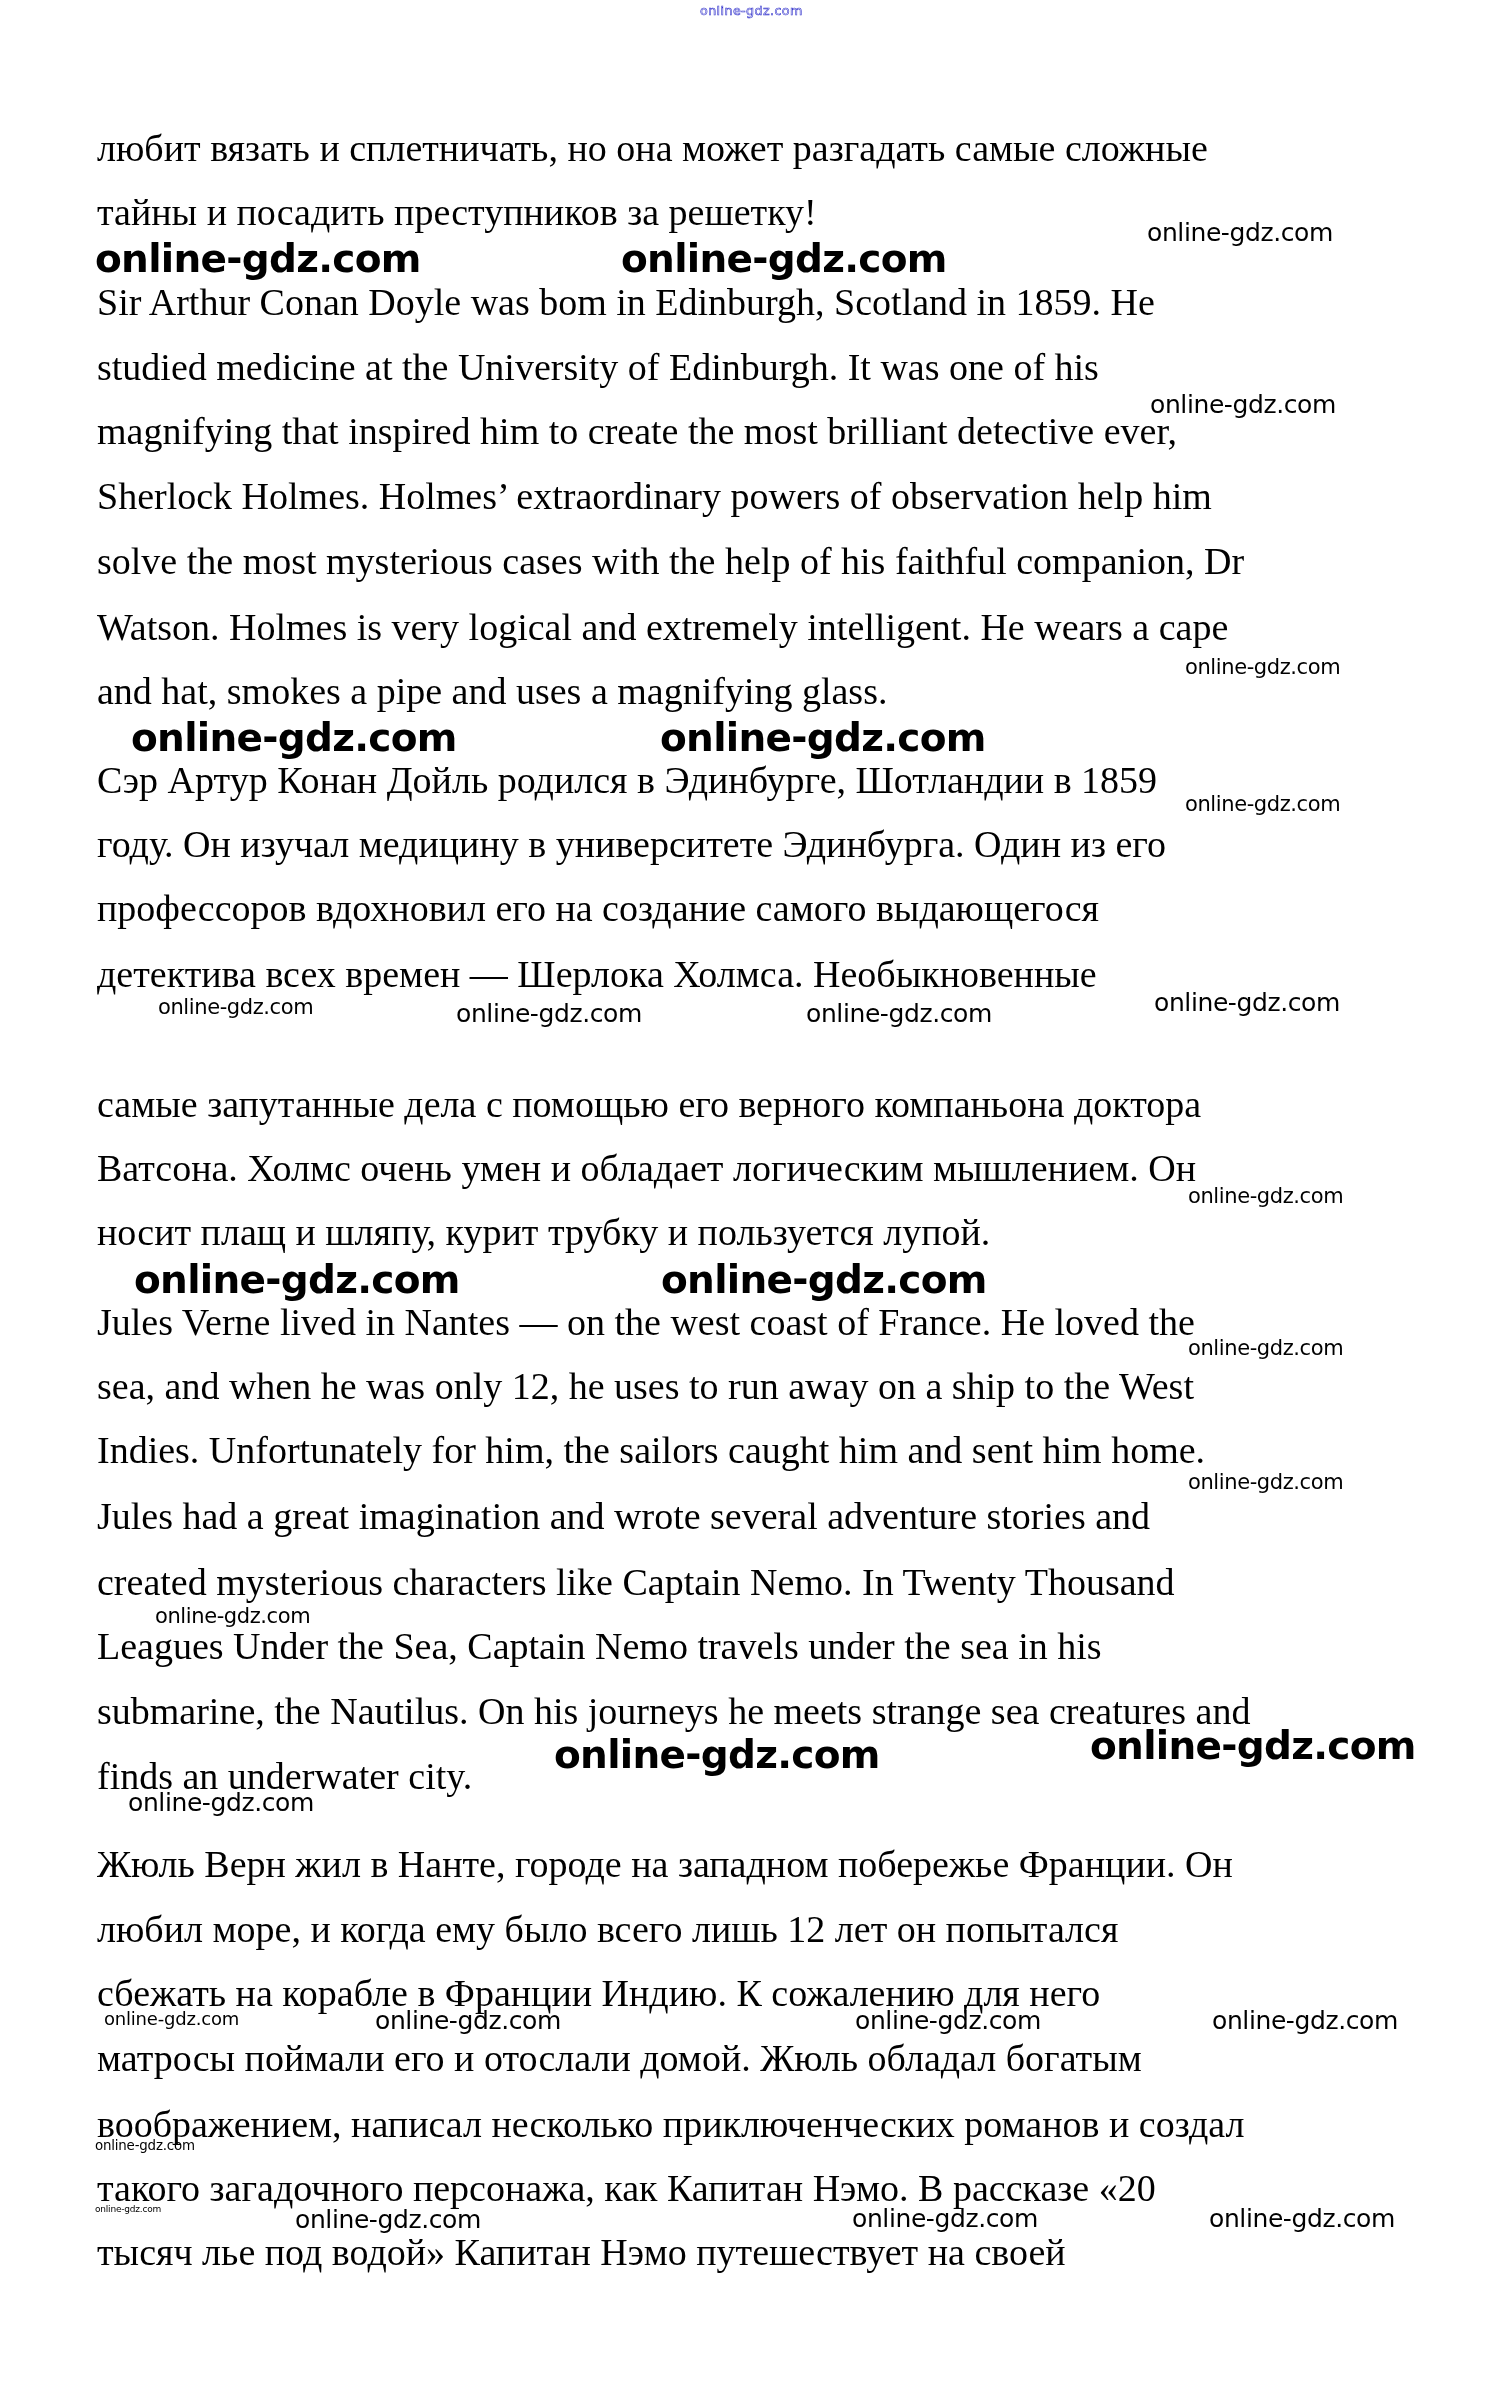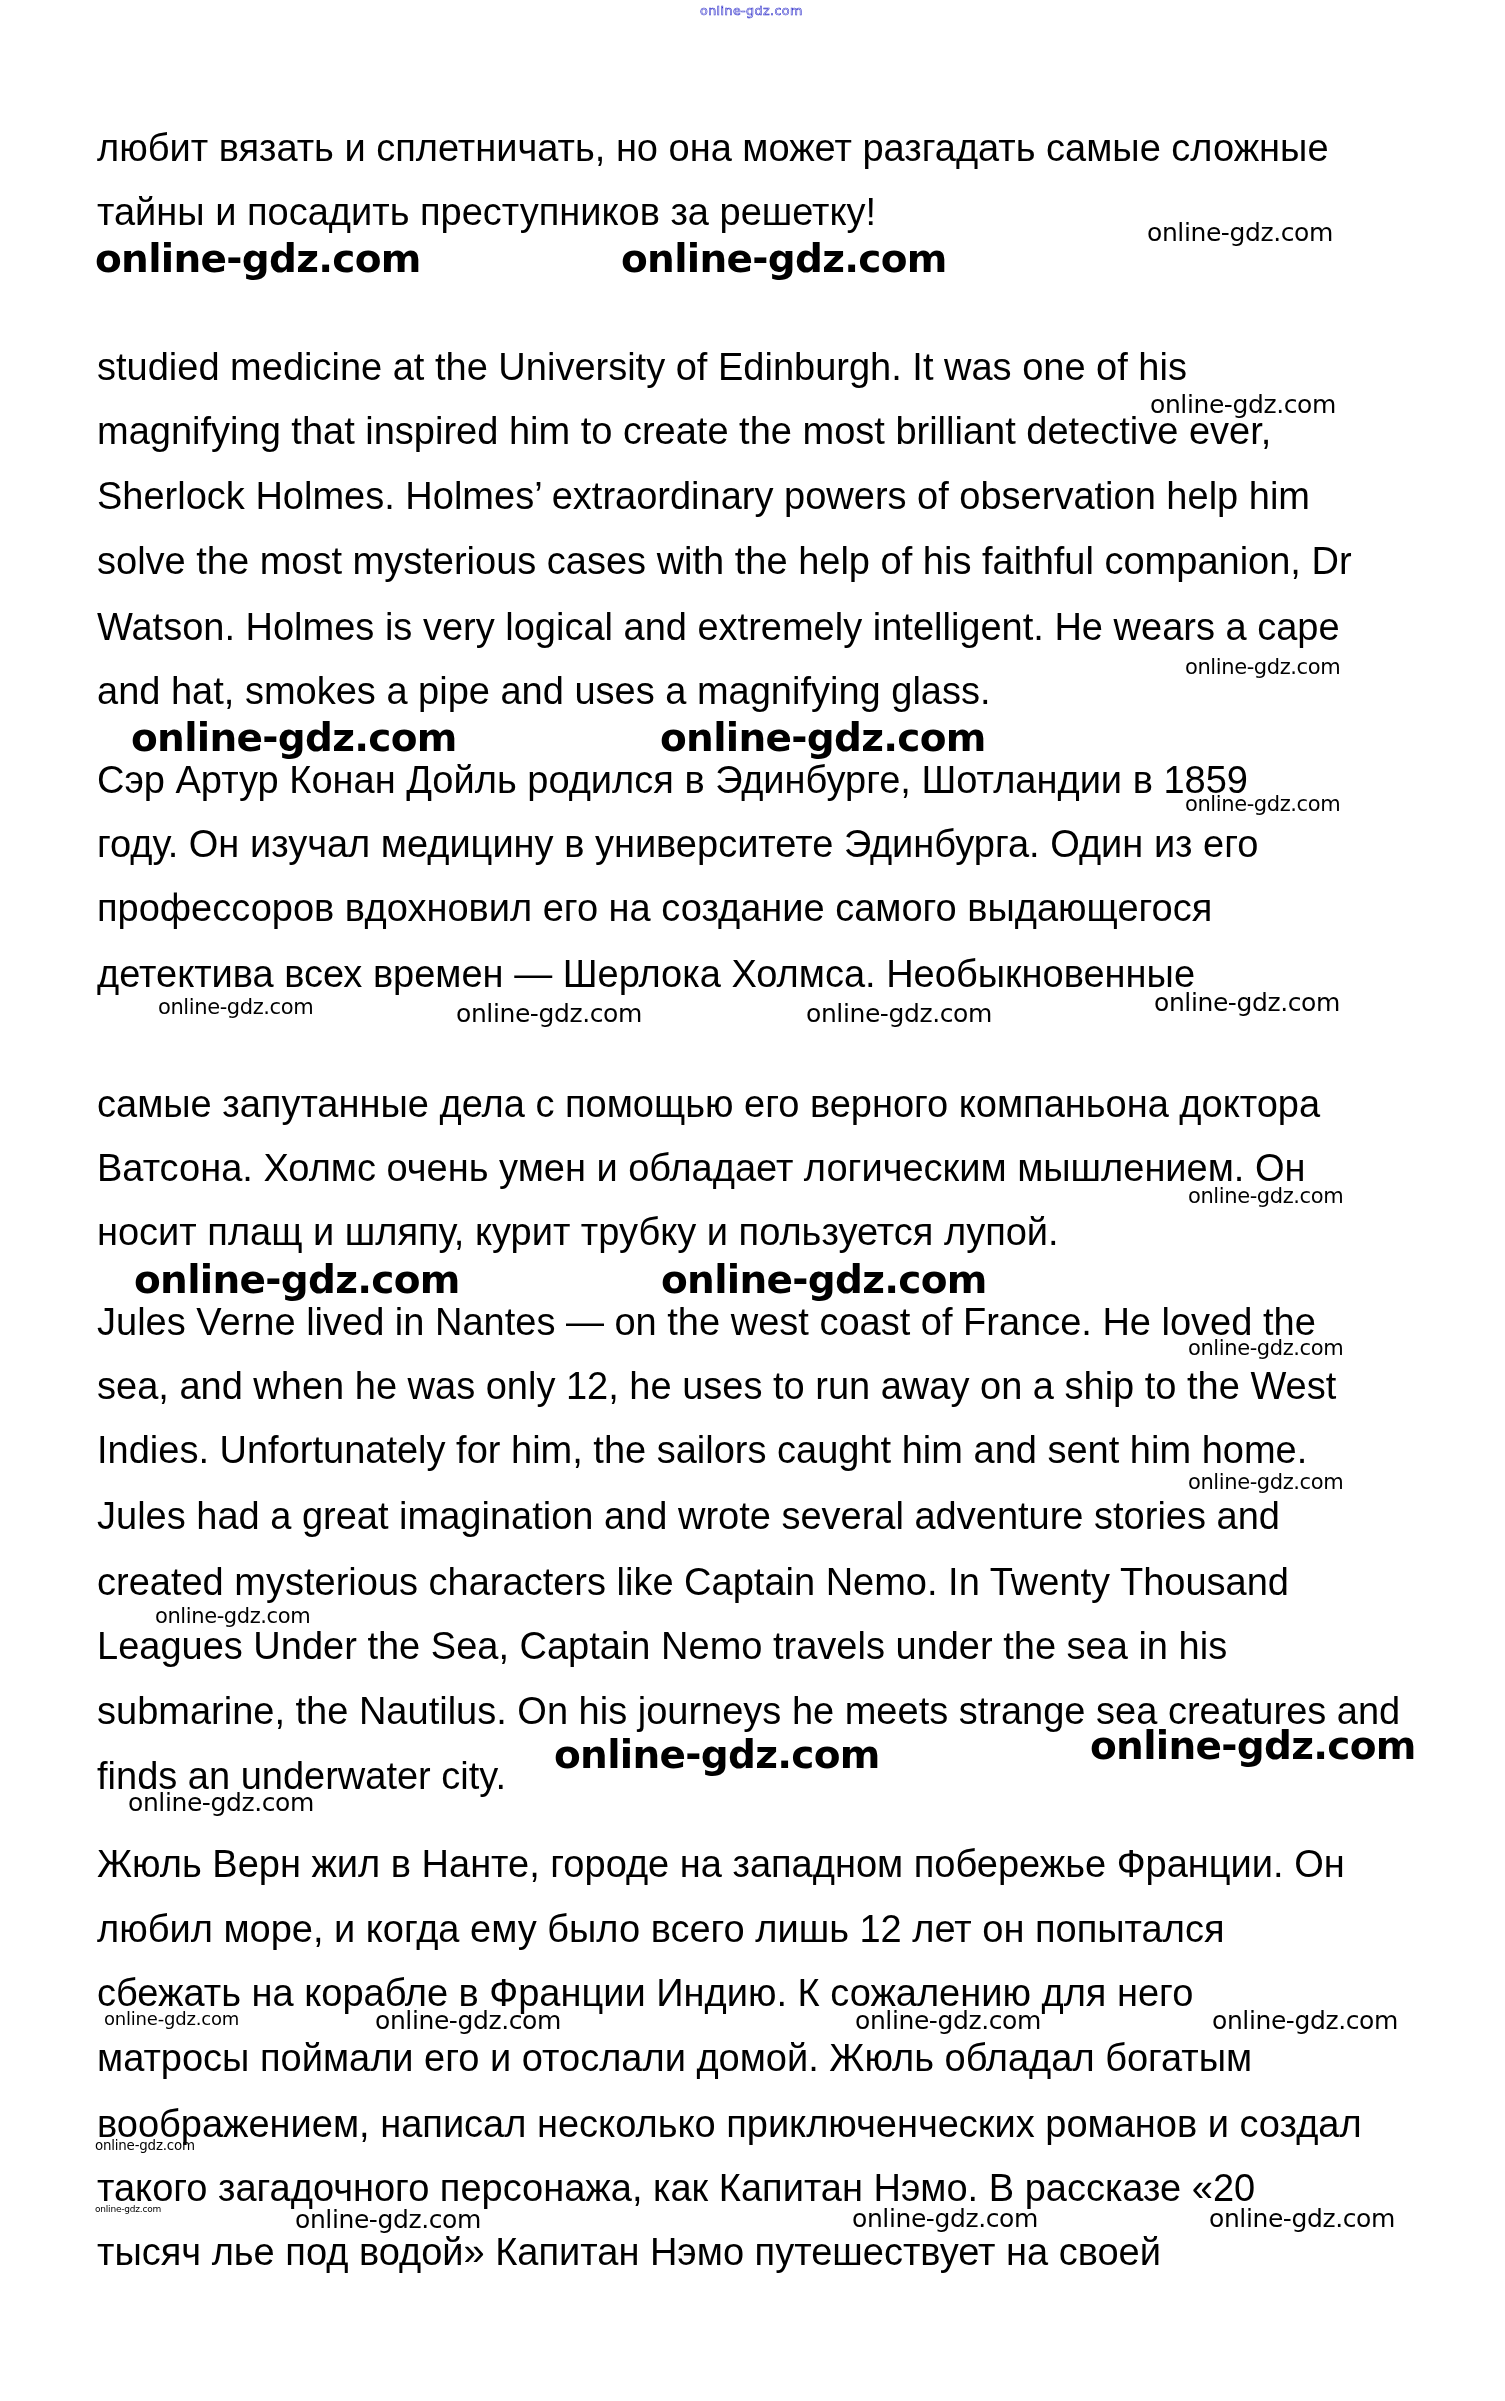--- a/index.html
+++ b/index.html
@@ -1,20 +1,20 @@
 <!DOCTYPE html>
 <html style="font-size:12px"><head>
 <meta charset="utf-8">
 <style>
   html, body { margin: 0; padding: 0; background: #ffffff; }
   body { width: 1506px; height: 2401px; position: relative; overflow: hidden; }
   .page { position: absolute; left: 0; top: 0; width: 1324px; height: 2401px; background: #fff; }
   .line {
     position: absolute; left: 97px;
-    font-family: Liberation Sans, sans-serif;
+    font-family: Liberation Serif, serif;
     font-size: 38px; line-height: 45px; color: #000; white-space: nowrap;
     transform: translateY(-50%);
   }
   .wm {
     position: absolute; white-space: nowrap;
     font-family: "DejaVu Sans", "Liberation Sans", sans-serif;
     color: #000; transform: translateY(-50%);
   }
   .wm.xl { font-size: 39px; font-weight: 600; letter-spacing: -0.7px; }
   .wm.m  { font-size: 25px; letter-spacing: -0.4px; }
@@ -33,20 +33,21 @@
 
   <div class="wm-top">online-gdz.com</div>
 
   <div class="line" style="top:148px">любит вязать и сплетничать, но она может разгадать самые сложные</div>
   <div class="line" style="top:212px">тайны и посадить преступников за решетку!</div>
 
   <div class="wm m" style="left:1147px; top:232px">online-gdz.com</div>
   <div class="wm xl" style="left:95px;  top:258px">online-gdz.com</div>
   <div class="wm xl" style="left:621px;  top:258px">online-gdz.com</div>
 
+  <div class="line" style="top:302px">Sir Arthur Conan Doyle was bom in Edinburgh, Scotland in 1859. He</div>
   <div class="line" style="top:367px">studied medicine at the University of Edinburgh. It was one of his</div>
   <div class="wm m" style="left:1150px; top:404px">online-gdz.com</div>
   <div class="line" style="top:431px">magnifying that inspired him to create the most brilliant detective ever,</div>
   <div class="line" style="top:496px">Sherlock Holmes. Holmes’ extraordinary powers of observation help him</div>
   <div class="line" style="top:561px">solve the most mysterious cases with the help of his faithful companion, Dr</div>
   <div class="line" style="top:627px">Watson. Holmes is very logical and extremely intelligent. He wears a cape</div>
   <div class="wm s" style="left:1185px; top:667px">online-gdz.com</div>
   <div class="line" style="top:691px">and hat, smokes a pipe and uses a magnifying glass.</div>
 
   <div class="wm xl" style="left:131px; top:737px">online-gdz.com</div>

